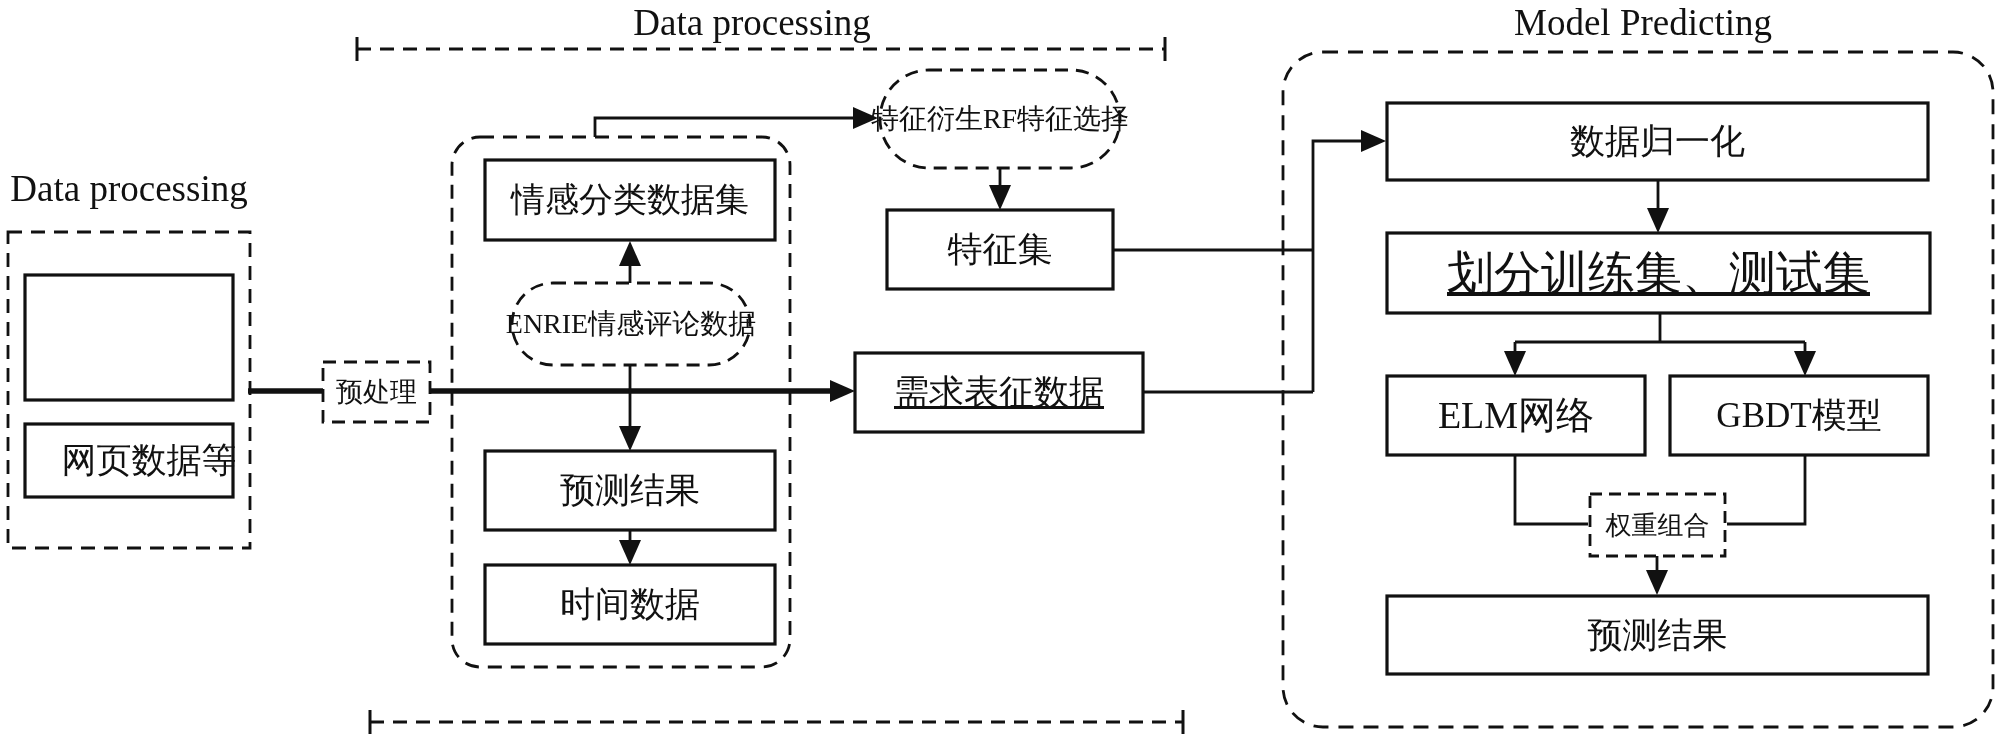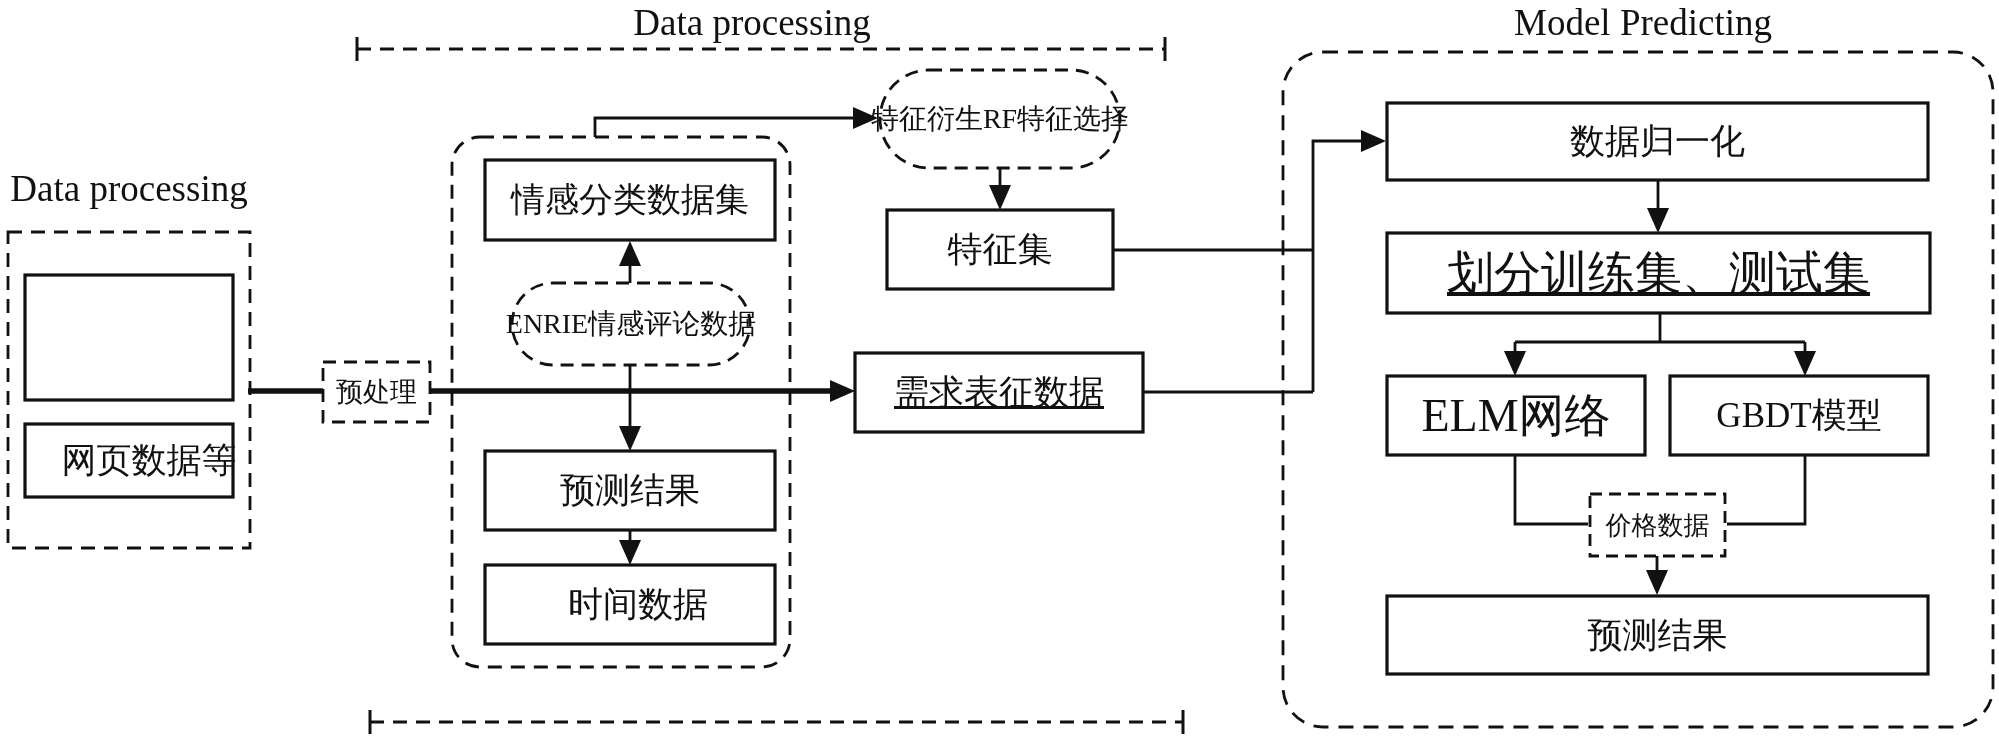--- a/index.html
+++ b/index.html
@@ -21,28 +21,28 @@
   #t-processing{left:562px;top:0px;width:380px;height:44px;}
   #t-predicting{left:1453px;top:0px;width:380px;height:44px;}
   
   #l-crawl{left:25px;top:275px;width:208px;height:125px;font-size:35px;line-height:1.5;}
   #l-web{left:25px;top:424px;width:208px;height:73px;font-size:35px;padding-left:20px;}
   #l-pre{left:323px;top:362px;width:107px;height:60px;font-size:27px;}
   
   #l-sent{left:485px;top:160px;width:290px;height:80px;font-size:34px;}
   #l-enrie{left:512px;top:283px;width:238px;height:82px;font-size:28px;line-height:1.45;}
   #l-price{left:485px;top:451px;width:290px;height:79px;font-size:35px;}
-  #l-time{left:485px;top:565px;width:290px;height:79px;font-size:35px;margin-left:8px;}
+  #l-time{left:485px;top:565px;width:290px;height:79px;font-size:35px;}
   #l-derive{left:880px;top:70px;width:240px;height:98px;font-size:28px;line-height:1.5;}
   #l-featset{left:887px;top:210px;width:226px;height:79px;font-size:35px;}
   #l-demand{left:855px;top:353px;width:288px;height:79px;font-size:35px;text-decoration:underline;}
   
   #l-norm{left:1387px;top:103px;width:541px;height:77px;font-size:35px;}
   #l-split{left:1387px;top:233px;width:543px;height:80px;font-size:47px;text-decoration:underline;}
-  #l-elm{left:1387px;top:376px;width:258px;height:79px;font-size:46px;}
+  #l-elm{left:1387px;top:376px;width:258px;height:79px;font-size:38px;}
   #l-gbdt{left:1670px;top:376px;width:258px;height:79px;font-size:35px;}
   #l-weight{left:1590px;top:494px;width:135px;height:62px;font-size:26px;}
   #l-result{left:1387px;top:596px;width:541px;height:78px;font-size:35px;}
 </style>
 </head>
 <body>
 
 <div class="stage">
 
   <svg class="layer" width="1999" height="749" viewBox="0 0 1999 749" fill="none" stroke="#111" stroke-width="3">
@@ -162,16 +162,16 @@
     <span class="ln">特征衍生</span>
     <span class="ln">RF特征选择</span>
   </div>
   <div class="lbl" id="l-featset">特征集</div>
   <div class="lbl" id="l-demand">需求表征数据</div>
 
   <div class="lbl" id="l-norm">数据归一化</div>
   <div class="lbl" id="l-split">划分训练集、测试集</div>
   <div class="lbl" id="l-elm">ELM网络</div>
   <div class="lbl" id="l-gbdt">GBDT模型</div>
-  <div class="lbl" id="l-weight">价格数据</div>
+  <div class="lbl" id="l-weight">权重组合</div>
   <div class="lbl" id="l-result">预测结果</div>
 
 </div>
 
 </body></html>

